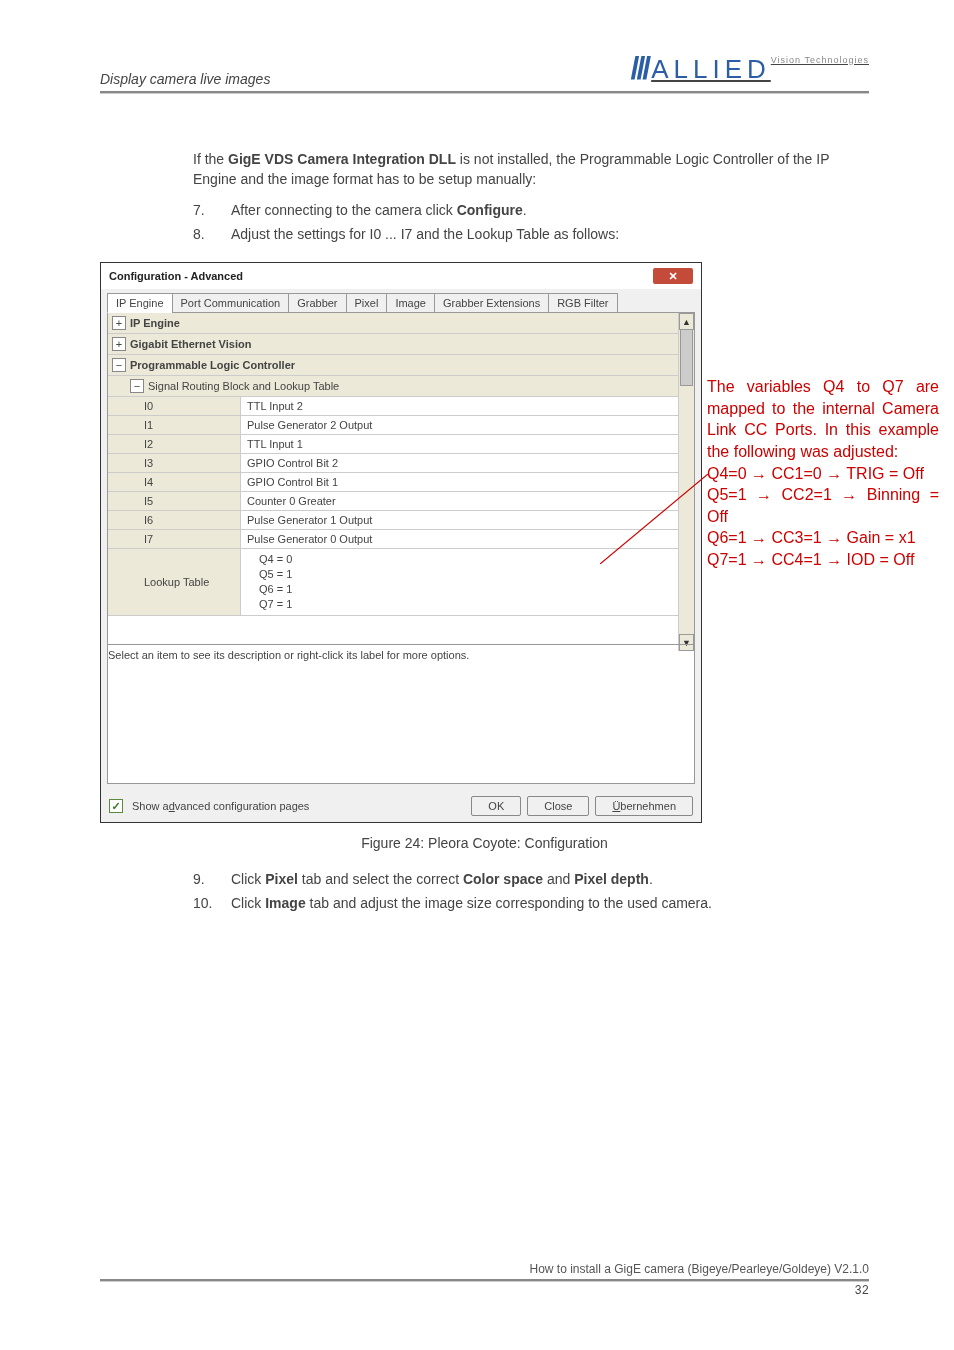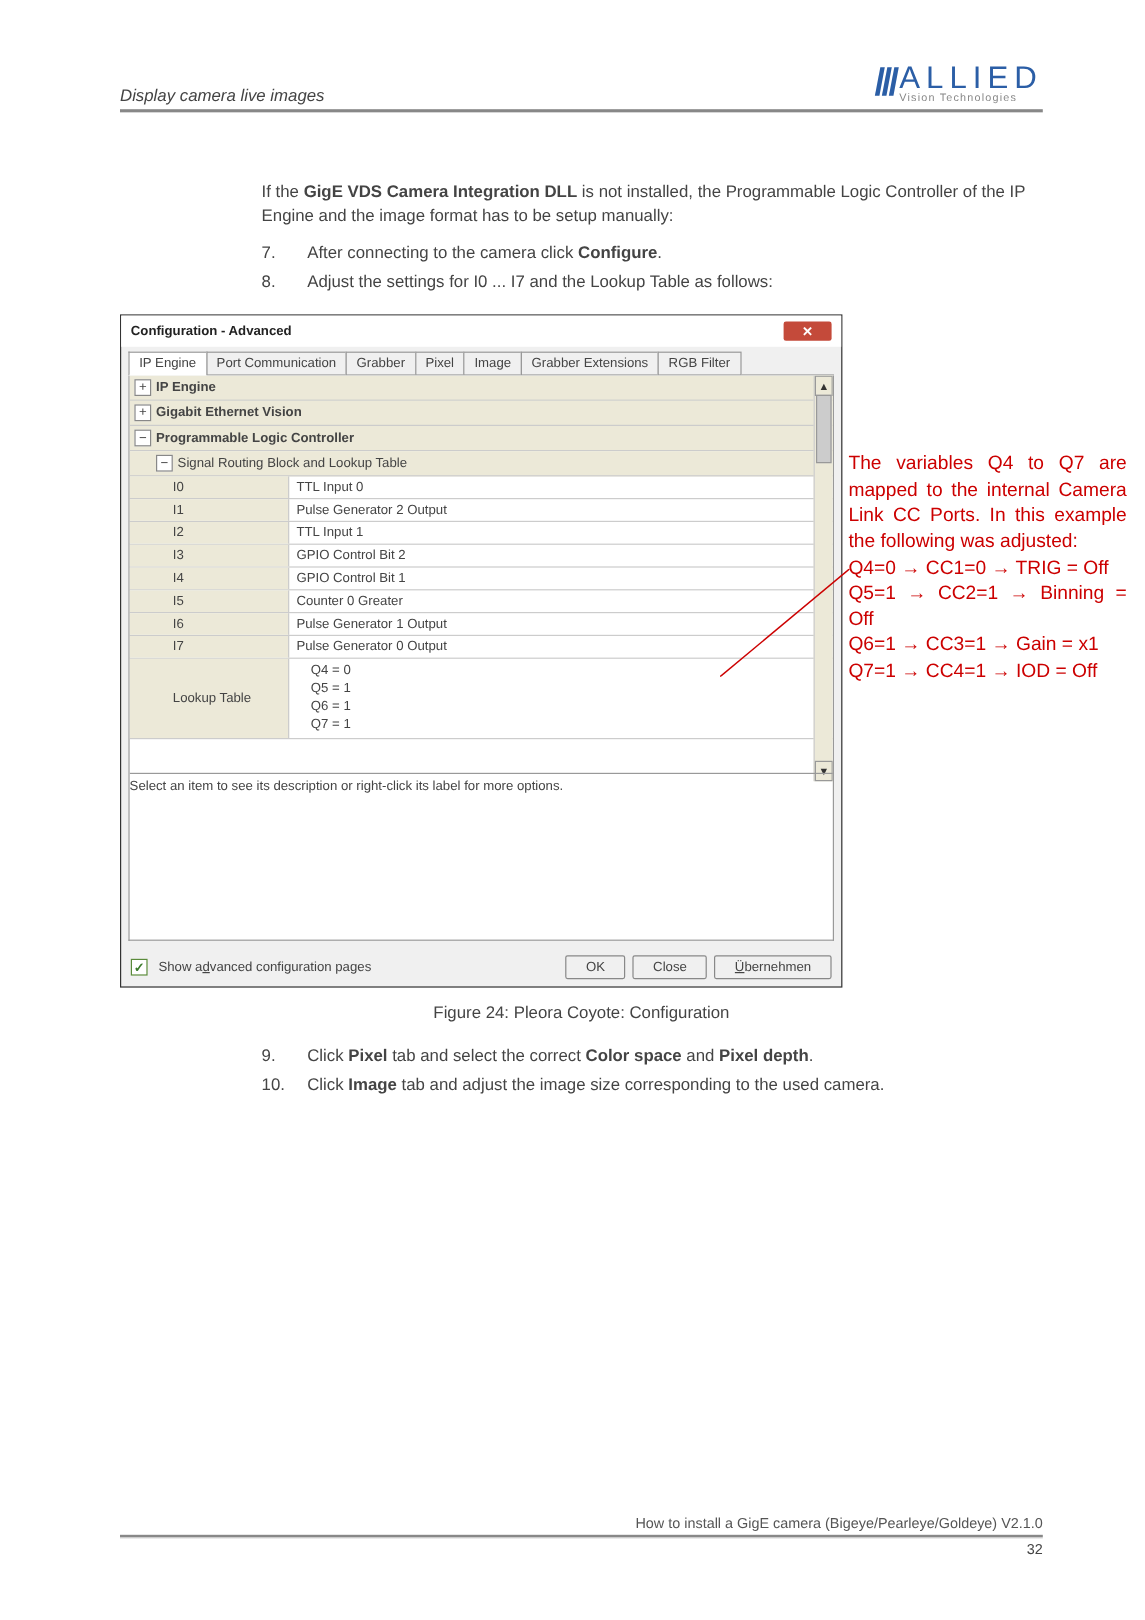--- a/index.html
+++ b/index.html
@@ -40,37 +40,38 @@
   }
   .logo-slashes {
     color: #2b5ea6;
     font-size: 32px;
     font-weight: bold;
     letter-spacing: -3px;
     font-family: 'Arial Narrow', Arial, sans-serif;
   }
   .logo-text {
     display: flex;
-    flex-direction: column;
+    flex-direction: row;
     line-height: 1;
+    text-decoration: underline;
   }
   .logo-main {
     color: #2b5ea6;
     font-size: 26px;
     letter-spacing: 5px;
     font-weight: 300;
   }
   .logo-sub {
     color: #888;
     font-size: 9px;
     letter-spacing: 1px;
   }
 
   .body-text {
-    margin-left: 118px;
+    margin-left: 93px;
     font-size: 14px;
     line-height: 1.45;
     color: #444;
   }
   .body-text p { margin: 0 0 10px 0; }
   .ol-step {
     list-style: none;
     padding: 0;
     margin: 0 0 18px 0;
   }
@@ -295,20 +296,21 @@
     margin-top: 3px;
   }
   .footer-text {
     text-align: right;
     color: #555;
     margin-top: 2px;
   }
   .page-num {
     text-align: right;
     margin-top: 2px;
+    font-family: Liberation Mono, monospace;
   }
 </style>
 </head>
 <body>
 
 <div class="page">
 
   <div class="hdr-row">
     <div class="hdr-title">Display camera live images</div>
     <div class="logo-wrap">
@@ -364,21 +366,21 @@
             <span class="tree-box">−</span>
             <span>Programmable Logic Controller</span>
           </div>
           <div class="tree-row sub">
             <span class="tree-box">−</span>
             <span>Signal Routing Block and Lookup Table</span>
           </div>
 
           <div class="tree-row item">
             <span class="item-name">I0</span>
-            <span class="item-val">TTL Input 0</span>
+            <span class="item-val">TTL Input 2</span>
           </div>
           <div class="tree-row item">
             <span class="item-name">I1</span>
             <span class="item-val">Pulse Generator 2 Output</span>
           </div>
           <div class="tree-row item">
             <span class="item-name">I2</span>
             <span class="item-val">TTL Input 1</span>
           </div>
           <div class="tree-row item">

